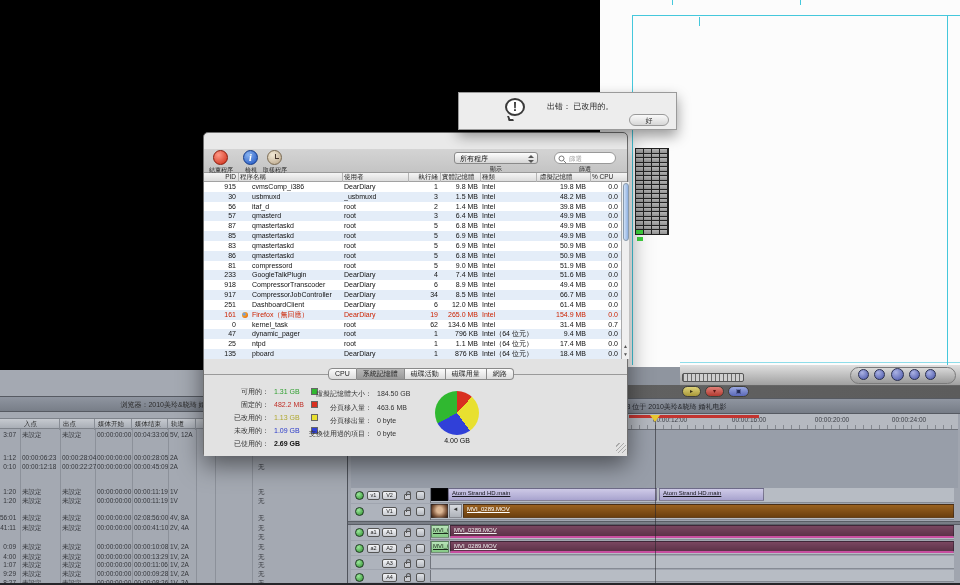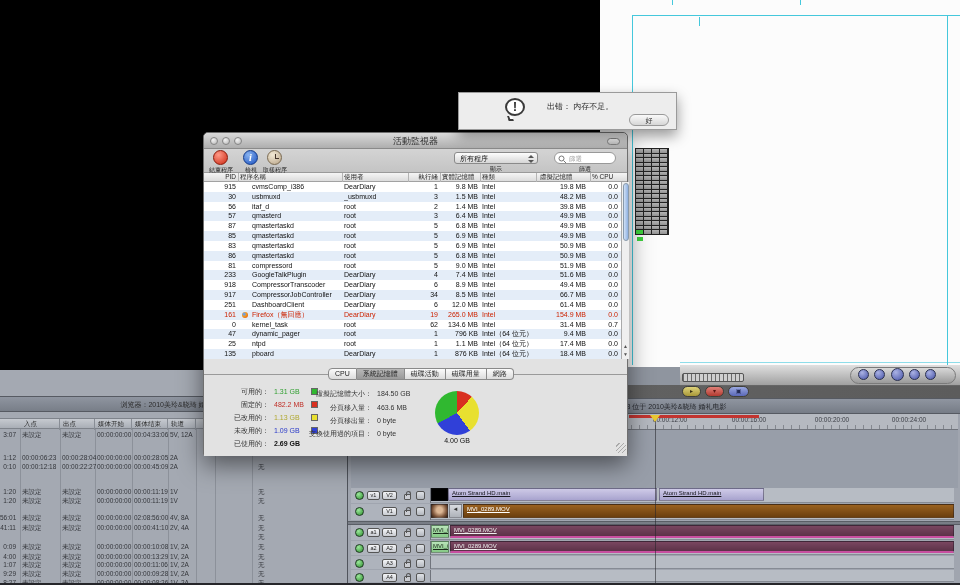--- a/index.html
+++ b/index.html
@@ -457,27 +457,20 @@
     <div id="jog"></div>
     <div id="tr-oval"></div>
     <span class="tpb" style="left:178px"></span>
     <span class="tpb" style="left:194px"></span>
     <span class="tpb" style="left:211px;top:3px;width:13px;height:13px"></span>
     <span class="tpb" style="left:229px"></span>
     <span class="tpb" style="left:245px"></span>
   </div>
 
   <div id="am">
-    <div id="am-titlebar">
-      <span class="traffic" style="left:6px"></span>
-      <span class="traffic" style="left:18px"></span>
-      <span class="traffic" style="left:30px"></span>
-      <div id="am-title">活動監視器</div>
-      <span id="am-loz"></span>
-    </div>
     <div id="am-toolbar"></div>
     <div id="btn-quit"></div>
     <div id="btn-inspect">i</div>
     <div id="btn-sample">
         <i></i>
         <b></b>
       </div>
     <div class="tool-lab" style="left:0;top:33px;width:34px">結束程序</div>
     <div class="tool-lab" style="left:38px;top:33px;width:18px">檢視</div>
     <div class="tool-lab" style="left:56px;top:33px;width:30px">取樣程序</div>
@@ -755,17 +748,17 @@
       </div>
     </div>
     <div id="pie" style="background: conic-gradient(rgb(216, 48, 32) 0deg, rgb(216, 48, 32) 42.48deg, rgb(232, 224, 48) 42.48deg, rgb(232, 224, 48) 144deg, rgb(48, 64, 216) 144deg, rgb(48, 64, 216) 241.92deg, rgb(48, 184, 48) 241.92deg, rgb(48, 184, 48) 360deg);"></div>
     <div id="pie-label">4.00 GB</div>
     <div id="am-grip"></div>
   </div>
 
   <div id="dialog">
     <div id="dlg-icon">!</div>
     <div id="dlg-tail"></div>
-    <div id="dlg-text">出错： 内存不足。</div>
+    <div id="dlg-text">出错： 已改用的。</div>
     <div id="dlg-ok">好</div>
   </div>
 
 </div>
 
 </body></html>

